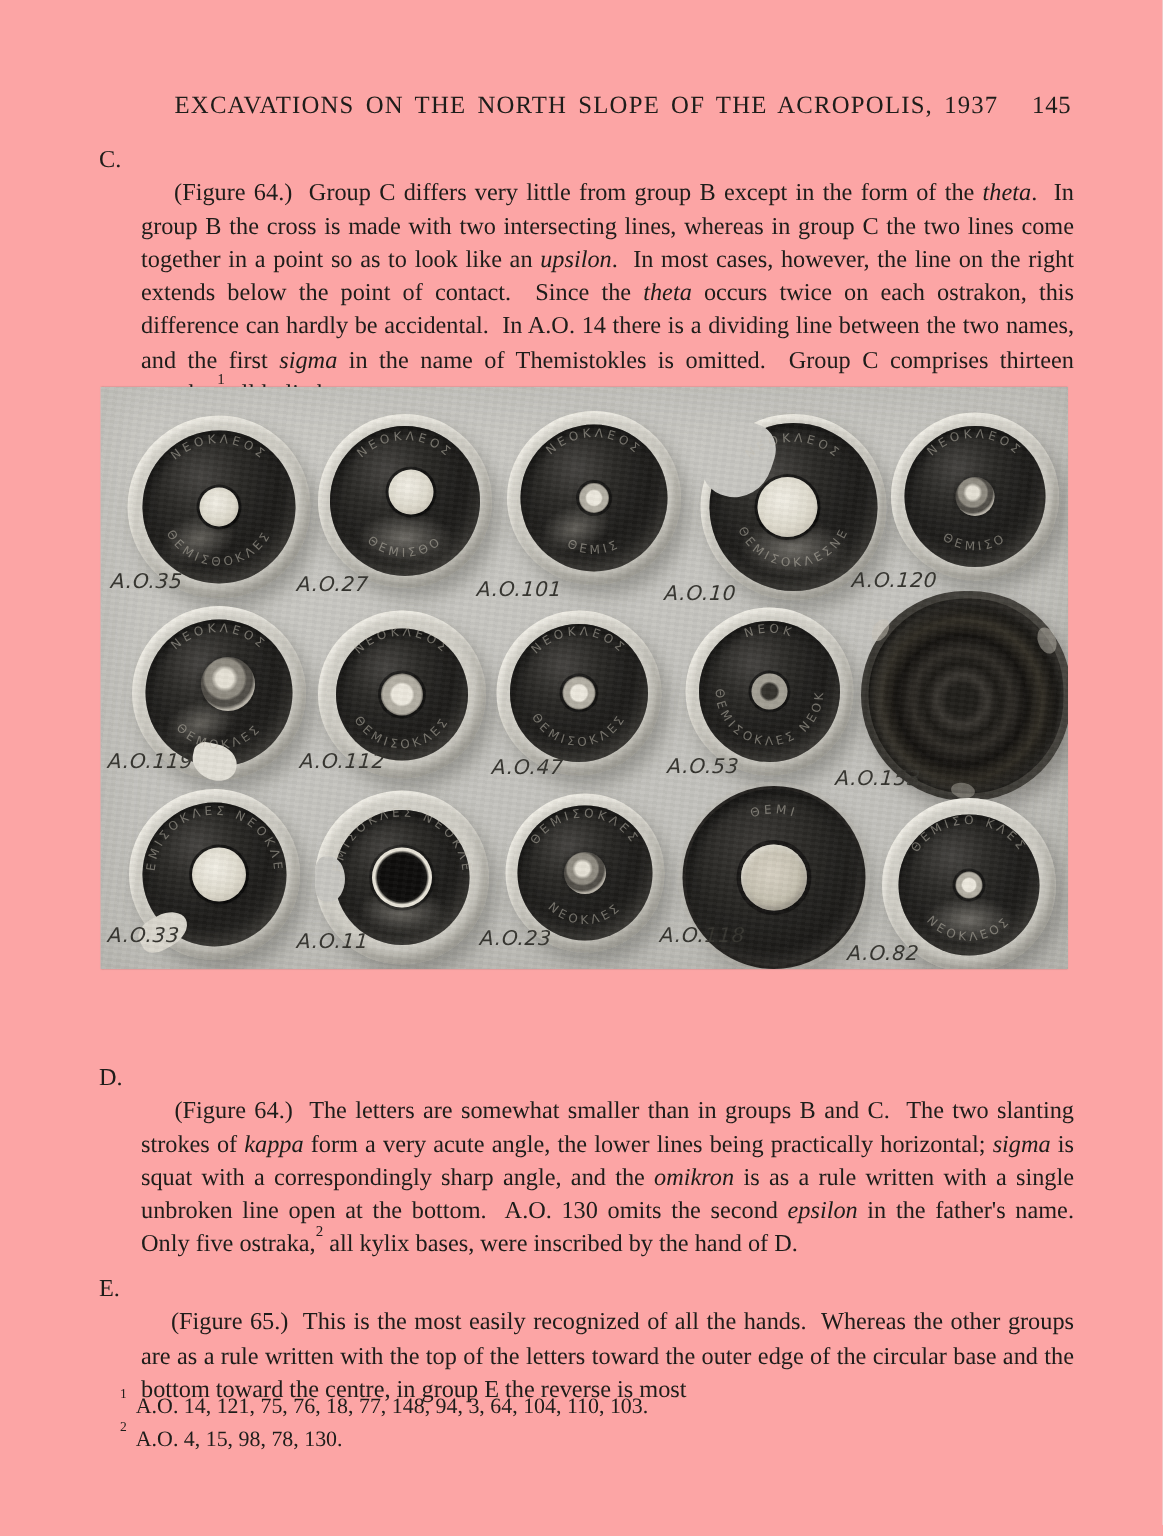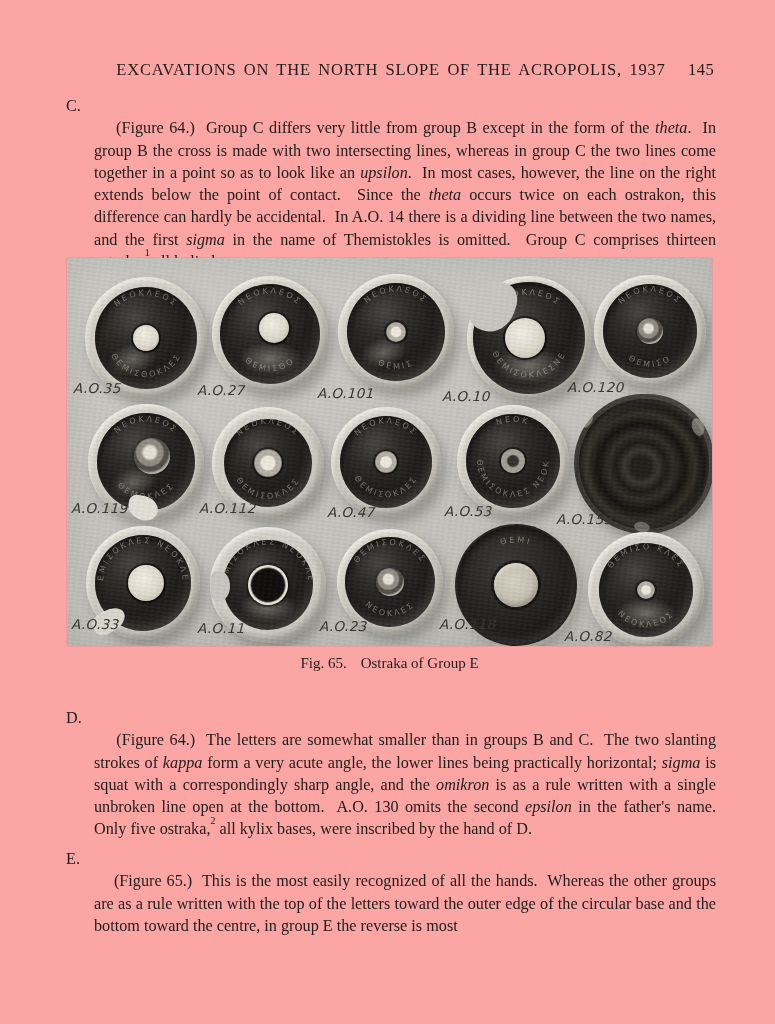--- a/index.html
+++ b/index.html
@@ -272,26 +272,27 @@
         <svg viewBox="0 0 116 116" class="ins">
           <path d="M 17.400000000000006 58 A 40.599999999999994 40.599999999999994 0 0 1 98.6 58" id="arcT14" fill="none"></path>
           <text class="instext"><textPath href="#arcT14" startOffset="50%" text-anchor="middle">ΘΕΜΙΣΟ ΚΛΕΣ</textPath></text>
           <path d="M 20.880000000000003 58 A 37.12 37.12 0 0 0 95.12 58" id="arcB14" fill="none"></path>
           <text class="instext"><textPath href="#arcB14" startOffset="50%" text-anchor="middle">ΝΕΟΚΛΕΟΣ</textPath></text>
         </svg>
       </div>
       <div class="ost-label" style="left: 498px; top: 370px;">A.O.82</div>
     </div>
 
-  <div class="caption">
-    <span class="cap-label">Fig. 65.</span><span>Ostraka of Group E</span>
-  </div>
 
   <div class="para" id="para-d">
     <span class="plabel">D.</span><span><span>(Figure 64.)  The letters are somewhat smaller than in groups B and C.  The two slanting strokes of </span><i>kappa</i><span> form a very acute angle, the lower lines being practically horizontal; </span><i>sigma</i><span> is squat with a correspondingly sharp angle, and the </span><i>omikron</i><span> is as a rule written with a single unbroken line open at the bottom.  A.O. 130 omits the second </span><i>epsilon</i><span> in the father's name.  Only five ostraka,</span><sup>2</sup><span> all kylix bases, were inscribed by the hand of D.</span></span>
   </div>
 
   <div class="para" id="para-e">
     <span class="plabel">E.</span><span><span>(Figure 65.)  This is the most easily recognized of all the hands.  Whereas the other groups are as a rule written with the top of the letters toward the outer edge of the circular base and the bottom toward the centre, in group E the reverse is most</span></span>
   </div>
 
+  <div class="footnotes">
+    <div class="fnote"><sup>1</sup><span>A.O. 14, 121, 75, 76, 18, 77, 148, 94, 3, 64, 104, 110, 103.</span></div>
+    <div class="fnote"><sup>2</sup><span>A.O. 4, 15, 98, 78, 130.</span></div>
+  </div>
 
 </div>
 
 </body></html>

